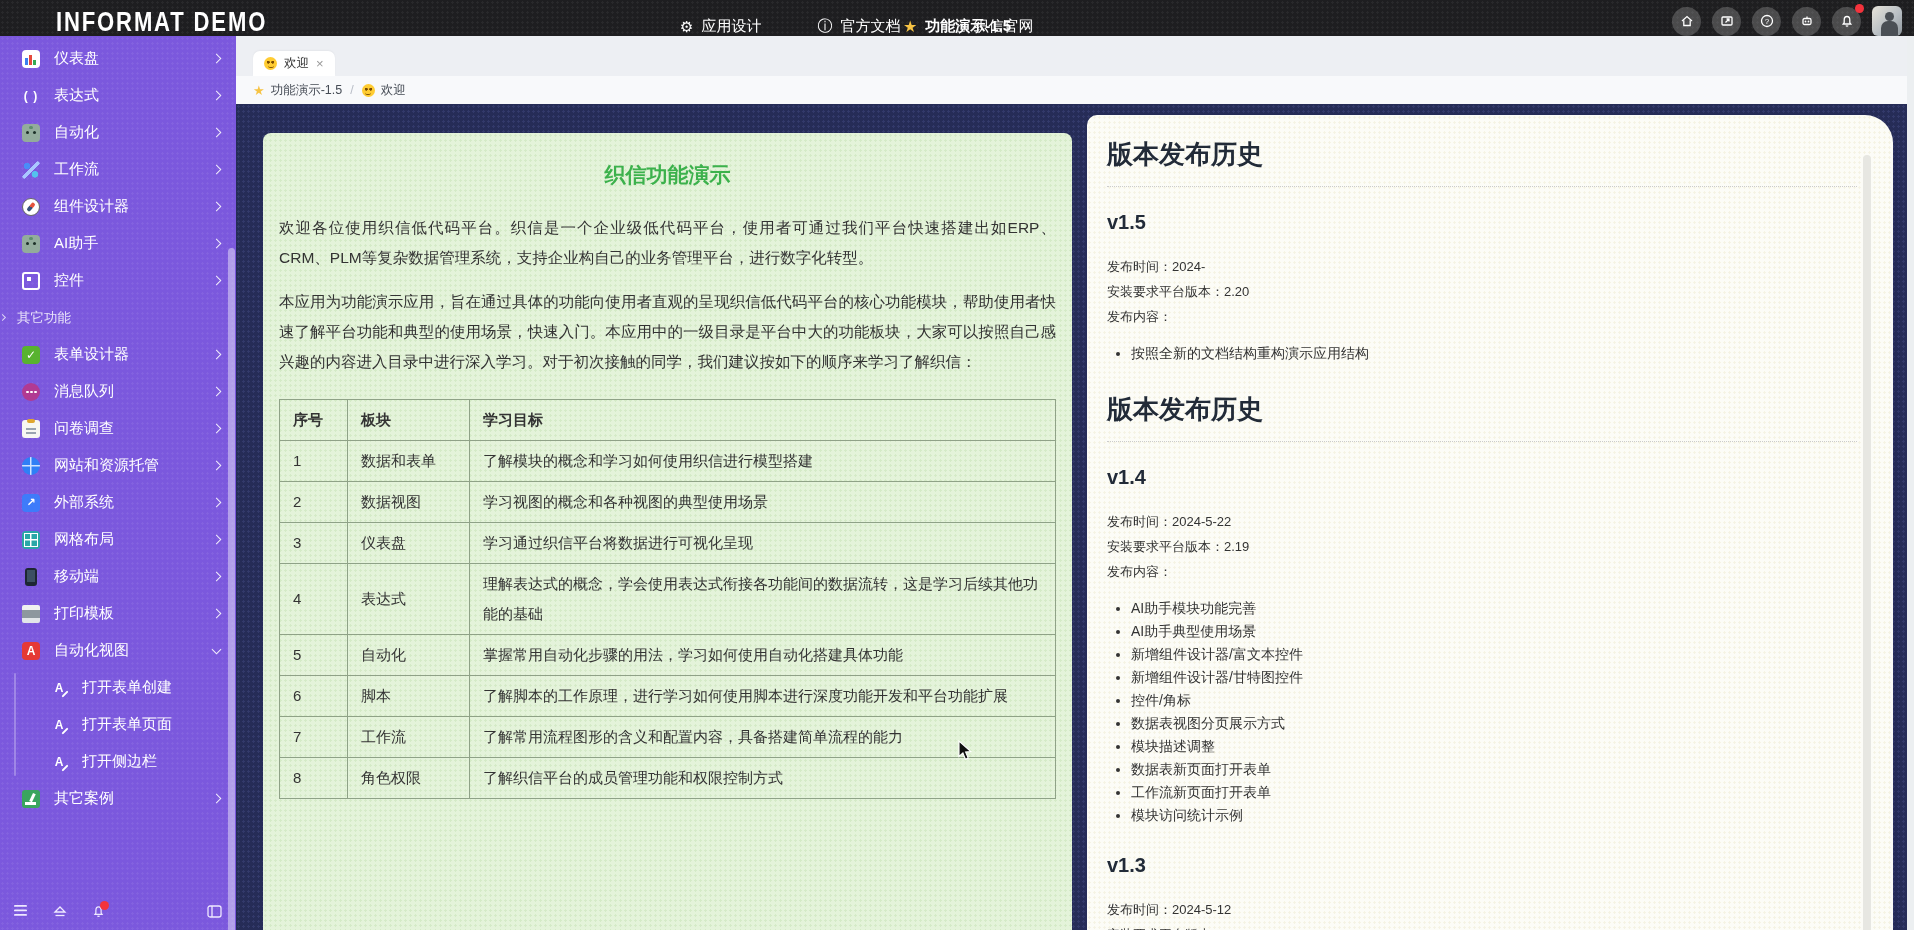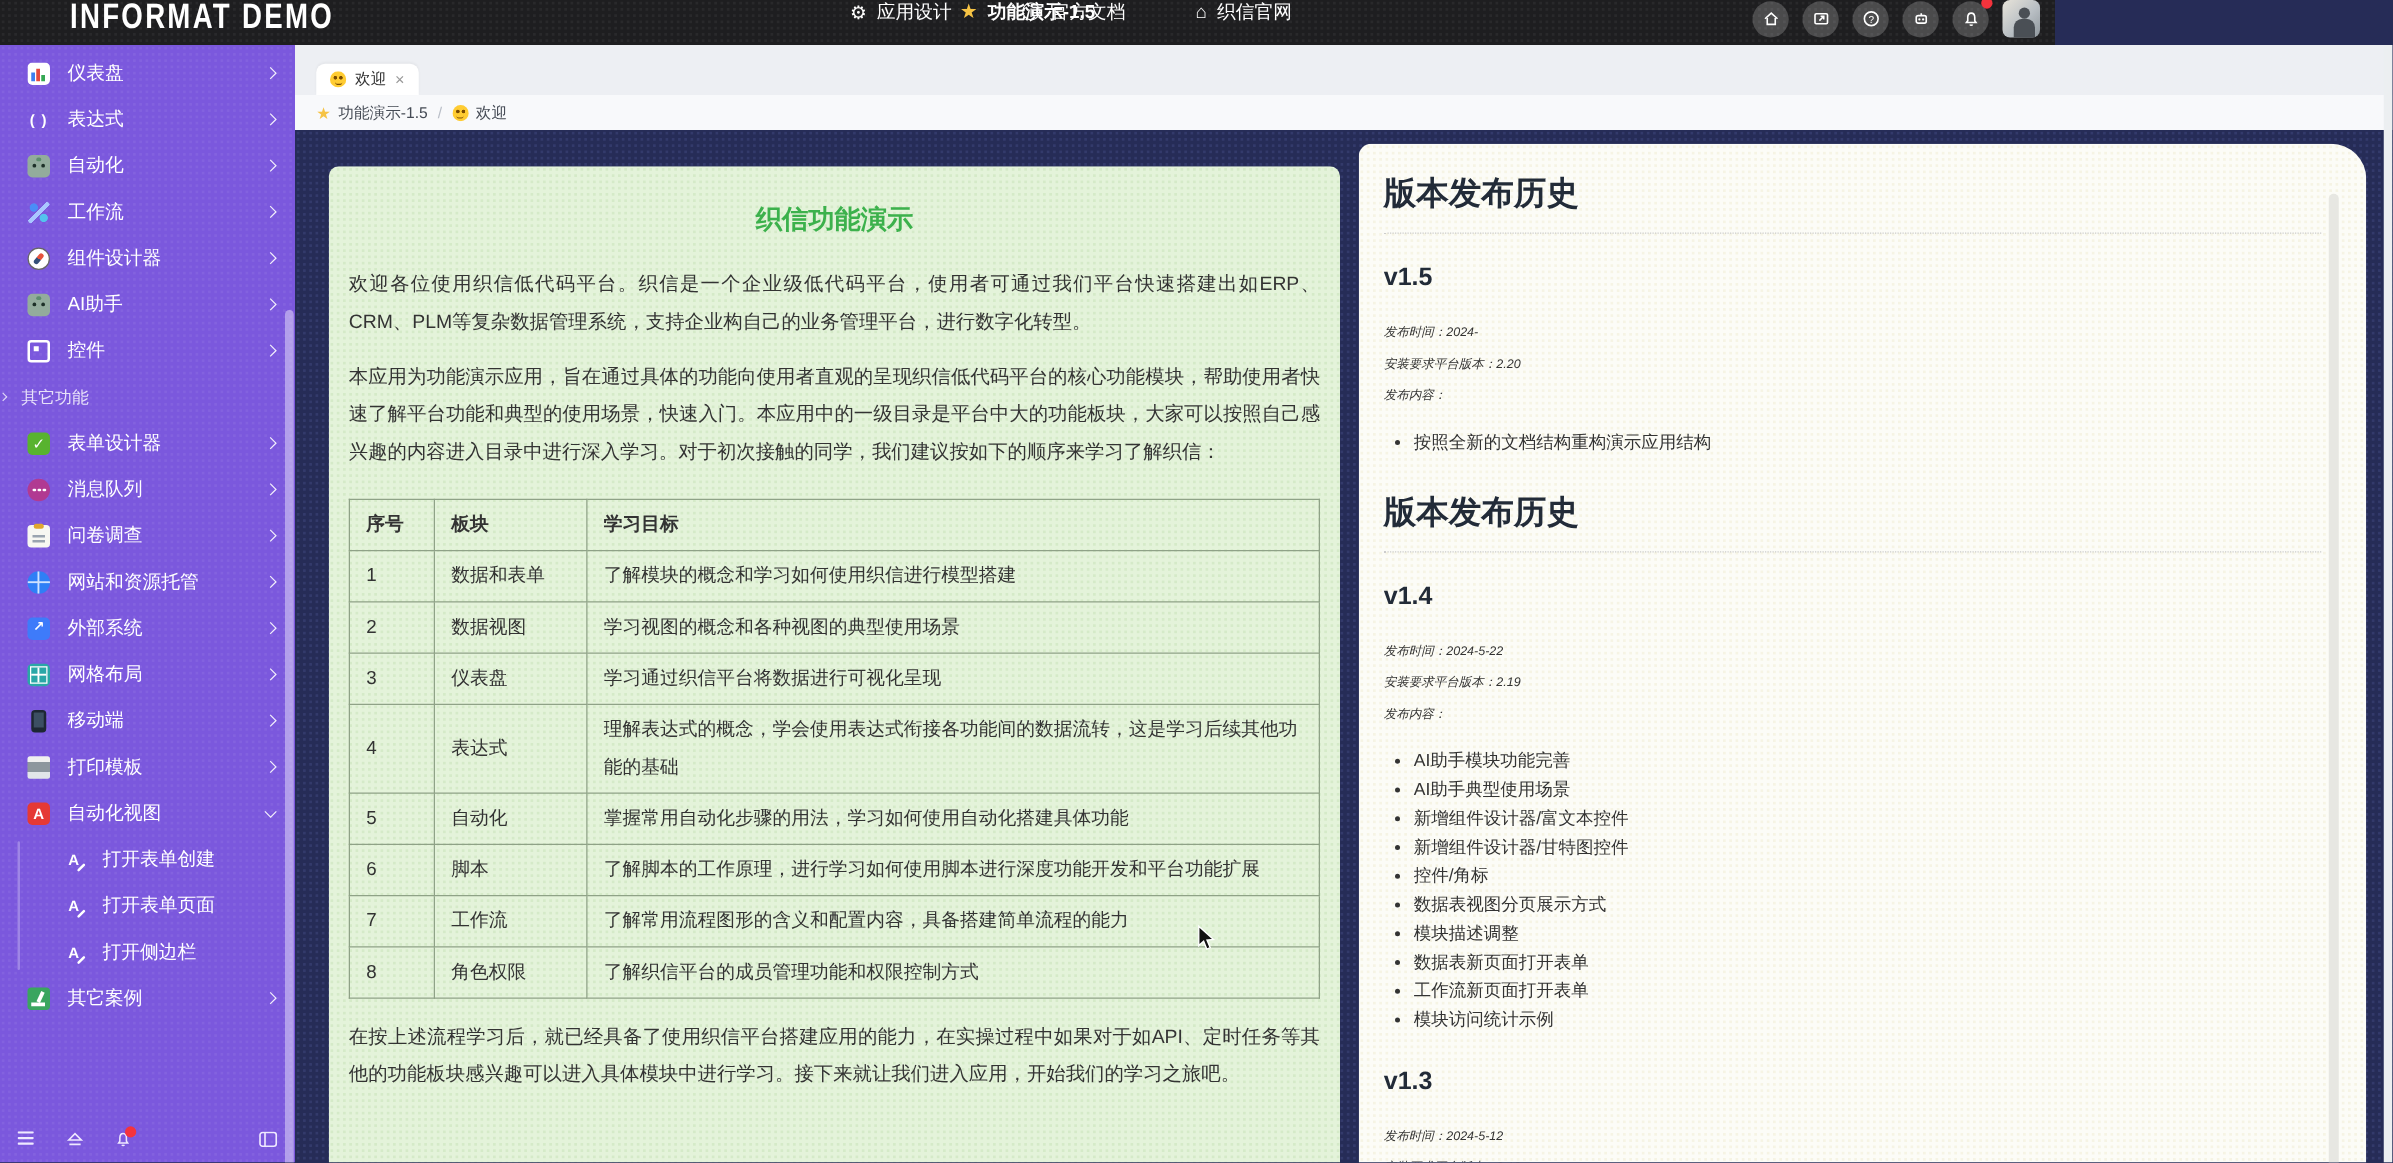--- a/index.html
+++ b/index.html
@@ -1,22 +1,22 @@
 <!DOCTYPE html>
 <html><head>
 <meta charset="utf-8">
 <style>
   * { margin:0; padding:0; box-sizing:border-box; }
   html,body { width:1914px; height:930px; overflow:hidden; }
   body { font-family:"Liberation Sans","DejaVu Sans",sans-serif; position:relative; background:#262c57; }
 
   
-  .topbar{position:absolute;left:0;top:0;width:1644px;height:36px;background:#1e1e20;
+  .topbar{position:absolute;left:0;top:0;width:1914px;height:36px;background:#1e1e20;
     background-image:radial-gradient(rgba(255,255,255,.05) 1px,transparent 1.2px);background-size:5px 5px;
-    display:flex;align-items:flex-start;z-index:30;}
+    display:flex;align-items:flex-end;z-index:30;}
   .logo{margin-left:56px;color:#fff;font-weight:900;font-size:24px;letter-spacing:2px;
     transform:scaleY(1.18) scaleX(.92);transform-origin:left center;white-space:nowrap;}
   .top-menu{position:absolute;left:680px;display:flex;gap:56px;}
   .tm-item{display:flex;align-items:center;gap:8px;color:#fff;font-size:15px;cursor:pointer;}
   .tm-glyph{font-size:15px;color:#fff;}
   .app-title{position:absolute;left:50%;transform:translateX(-50%);display:flex;align-items:center;gap:8px;
     color:#fff;font-size:15px;font-weight:bold;}
   .star{color:#f6c344;font-size:16px;line-height:1;}
   .top-actions{position:absolute;right:12px;display:flex;align-items:center;gap:11px;}
   .circle-btn{width:29px;height:29px;border-radius:50%;background:rgba(255,255,255,.2);display:flex;
@@ -118,21 +118,21 @@
   .wp-table th,.wp-table td{border:1px solid #8fa287;padding:5px 13px;line-height:30px;font-size:15px;text-align:left;vertical-align:middle;}
   .wp-table th{font-weight:bold;}
   .col-idx{width:68px;} .col-mod{width:122px;}
 
   
   .release-panel{position:absolute;left:851px;top:11px;width:806px;height:1000px;background:#fcfcf7;
     background-image:radial-gradient(rgba(190,170,60,.10) 1px,transparent 1.3px);background-size:5px 5px;
     border-radius:10px 28px 0 0;padding:22px 36px 0 20px;color:#333;}
   .rp-h1{font-size:26px;font-weight:bold;color:#222b38;padding-bottom:14px;margin-bottom:6px;border-bottom:1px dotted #ccc;}
   .rp-ver{font-size:20px;font-weight:bold;color:#222b38;margin:24px 0 20px;}
-  .rp-meta{font-size:10px;line-height:25px;color:#333;font-style:italic;}
+  .rp-meta{font-size:13px;line-height:25px;color:#333;}
   .rp-list{margin:16px 0 0 24px;}
   .rp-list li{font-size:14px;line-height:17px;margin-bottom:6px;color:#333;}
   .rp-section{margin-top:30px;}
   .rp-scrollbar{position:absolute;right:22px;top:40px;width:8px;height:780px;background:#e7e7e2;border-radius:4px;cursor:pointer;}
 
   .page-scrollbar{position:absolute;right:0;top:36px;width:7px;bottom:0;background:#eceff1;z-index:40;cursor:pointer;}
   .cursor{position:absolute;left:958px;top:740px;z-index:60;pointer-events:none;}
 </style>
 </head>
 <body>
@@ -449,21 +449,20 @@
             </tr>
 
             <tr>
               <td>8</td>
               <td>角色权限</td>
               <td>了解织信平台的成员管理功能和权限控制方式</td>
             </tr>
           </tbody>
       </table>
 
-      <p class="wp-p">在按上述流程学习后，就已经具备了使用织信平台搭建应用的能力，在实操过程中如果对于如API、定时任务等其他的功能板块感兴趣可以进入具体模块中进行学习。接下来就让我们进入应用，开始我们的学习之旅吧。</p>
     </section>
 
     <section class="release-panel">
 
       <div>
         <h1 class="rp-h1">版本发布历史</h1>
         <h2 class="rp-ver">v1.5</h2>
         <p class="rp-meta"><span>发布时间：</span><span>2024-</span></p>
         <p class="rp-meta"><span>安装要求平台版本：</span><span>2.20</span></p>
         <p class="rp-meta">发布内容：</p>

